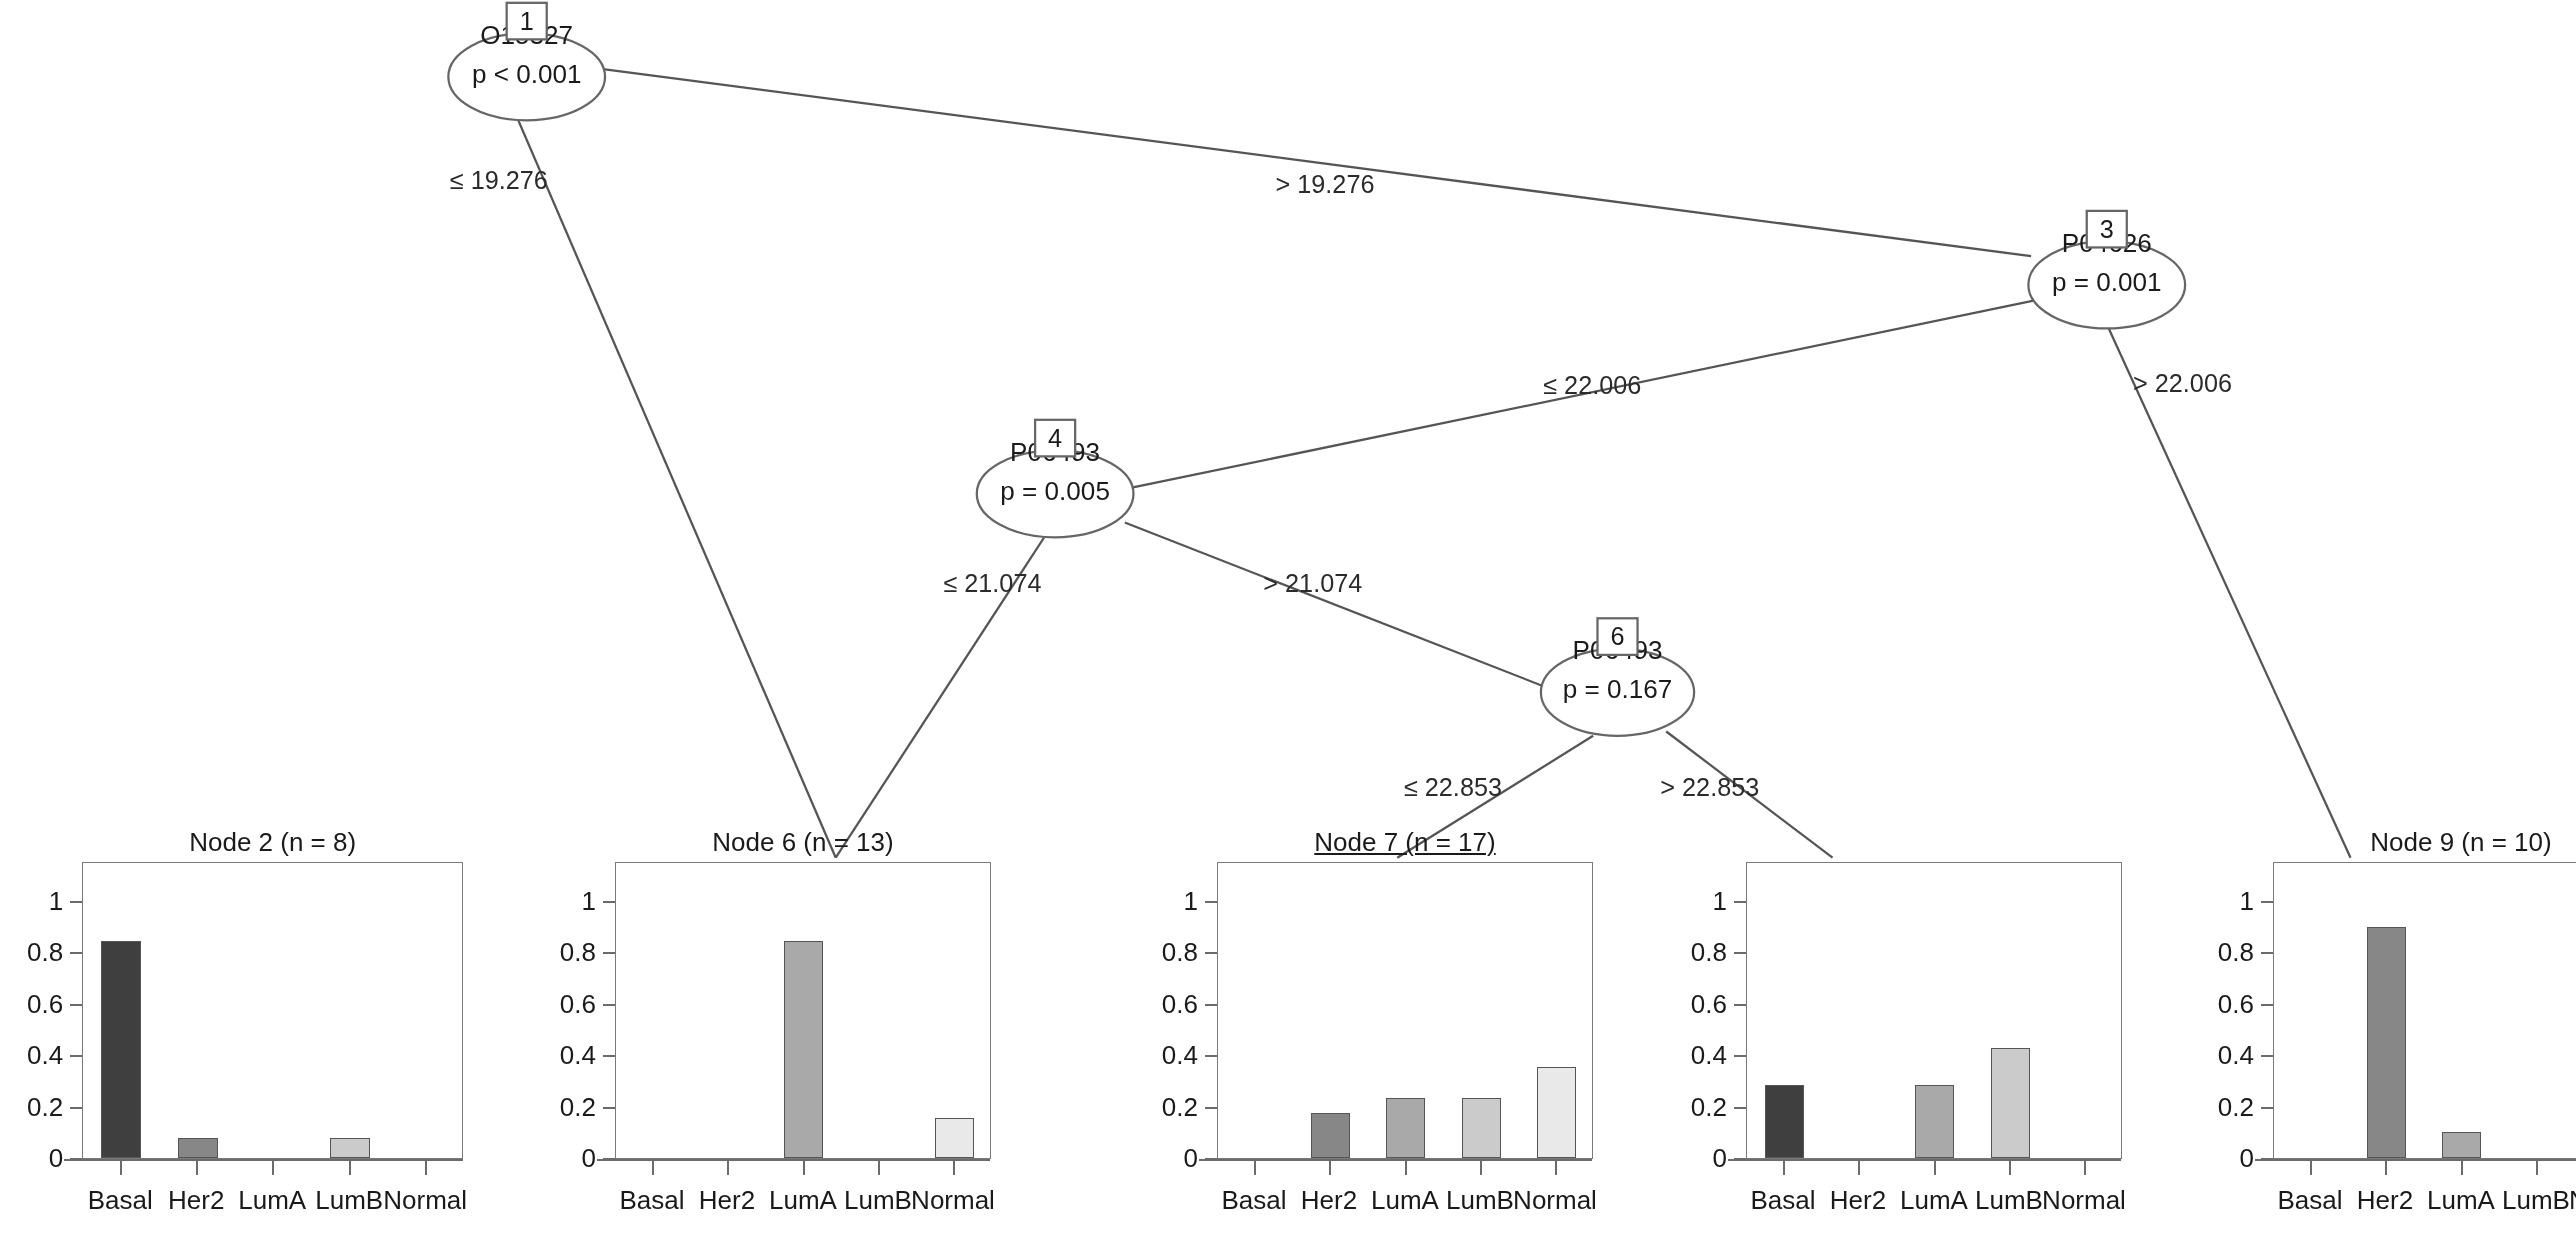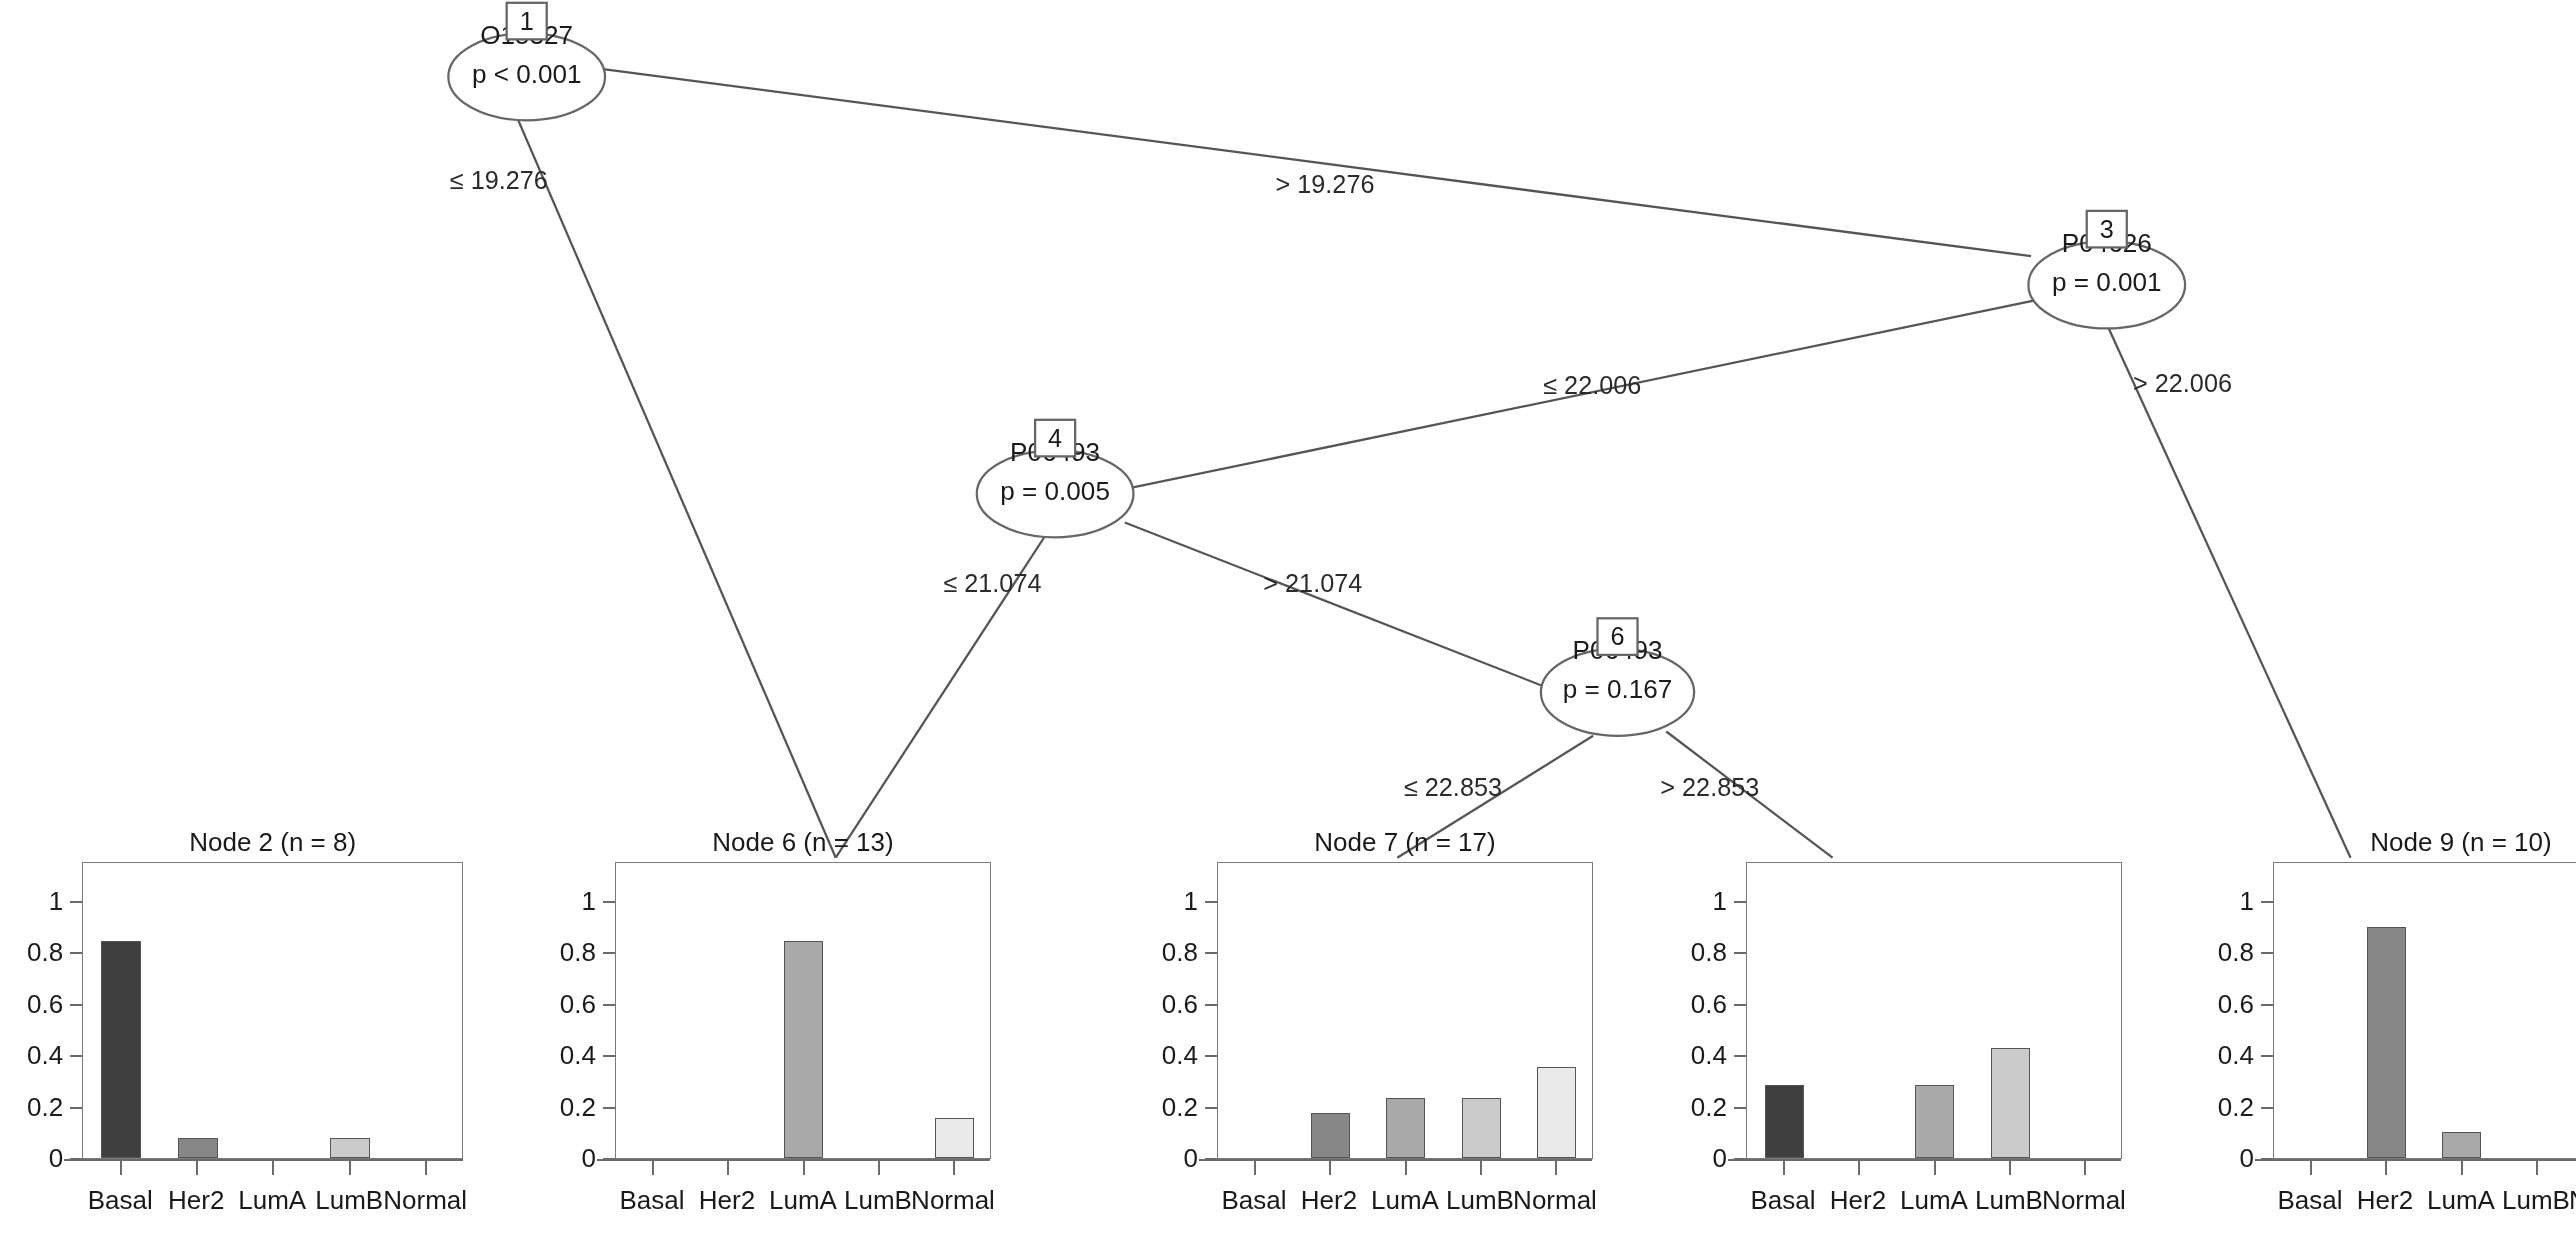--- a/index.html
+++ b/index.html
@@ -270,21 +270,21 @@
         <div class="x-tick-mark" style="left: 182px; top: 333px;"></div>
         <div class="x-tick-label" style="left: 182px; top: 358px;">Her2</div>
         <div class="x-tick-mark" style="left: 258px; top: 333px;"></div>
         <div class="x-tick-label" style="left: 258px; top: 358px;">LumA</div>
         <div class="x-tick-mark" style="left: 333px; top: 333px;"></div>
         <div class="x-tick-label" style="left: 333px; top: 358px;">LumB</div>
         <div class="x-tick-mark" style="left: 408px; top: 333px;"></div>
         <div class="x-tick-label" style="left: 408px; top: 358px;">Normal</div>
       </div>
       <div class="panel" style="left: 1147px; top: 827px; width: 446px; height: 407px;">
-        <div class="panel-title" style="left: 70px; width: 376px;">Node 7 (n = 17)</div>
+        <div class="panel-title" style="left: 70px; width: 376px; text-decoration: underline;">Node 7 (n = 17)</div>
         <div class="plot-area" style="left: 70px; top: 35px; width: 376px; height: 297px;">
           <div class="bars-layer">
             <div class="bar" style="left: 93px; width: 39px; height: 45px; background: rgb(135, 135, 135);"></div>
             <div class="bar" style="left: 168px; width: 39px; height: 60px; background: rgb(169, 169, 169);"></div>
             <div class="bar" style="left: 244px; width: 39px; height: 60px; background: rgb(203, 203, 203);"></div>
             <div class="bar" style="left: 319px; width: 39px; height: 91px; background: rgb(233, 233, 233);"></div>
           </div>
         </div>
         <div class="y-axis" style="left: 0px; top: 35px; width: 70px; height: 297px;">
           <div class="y-tick" style="top: 297px;">

